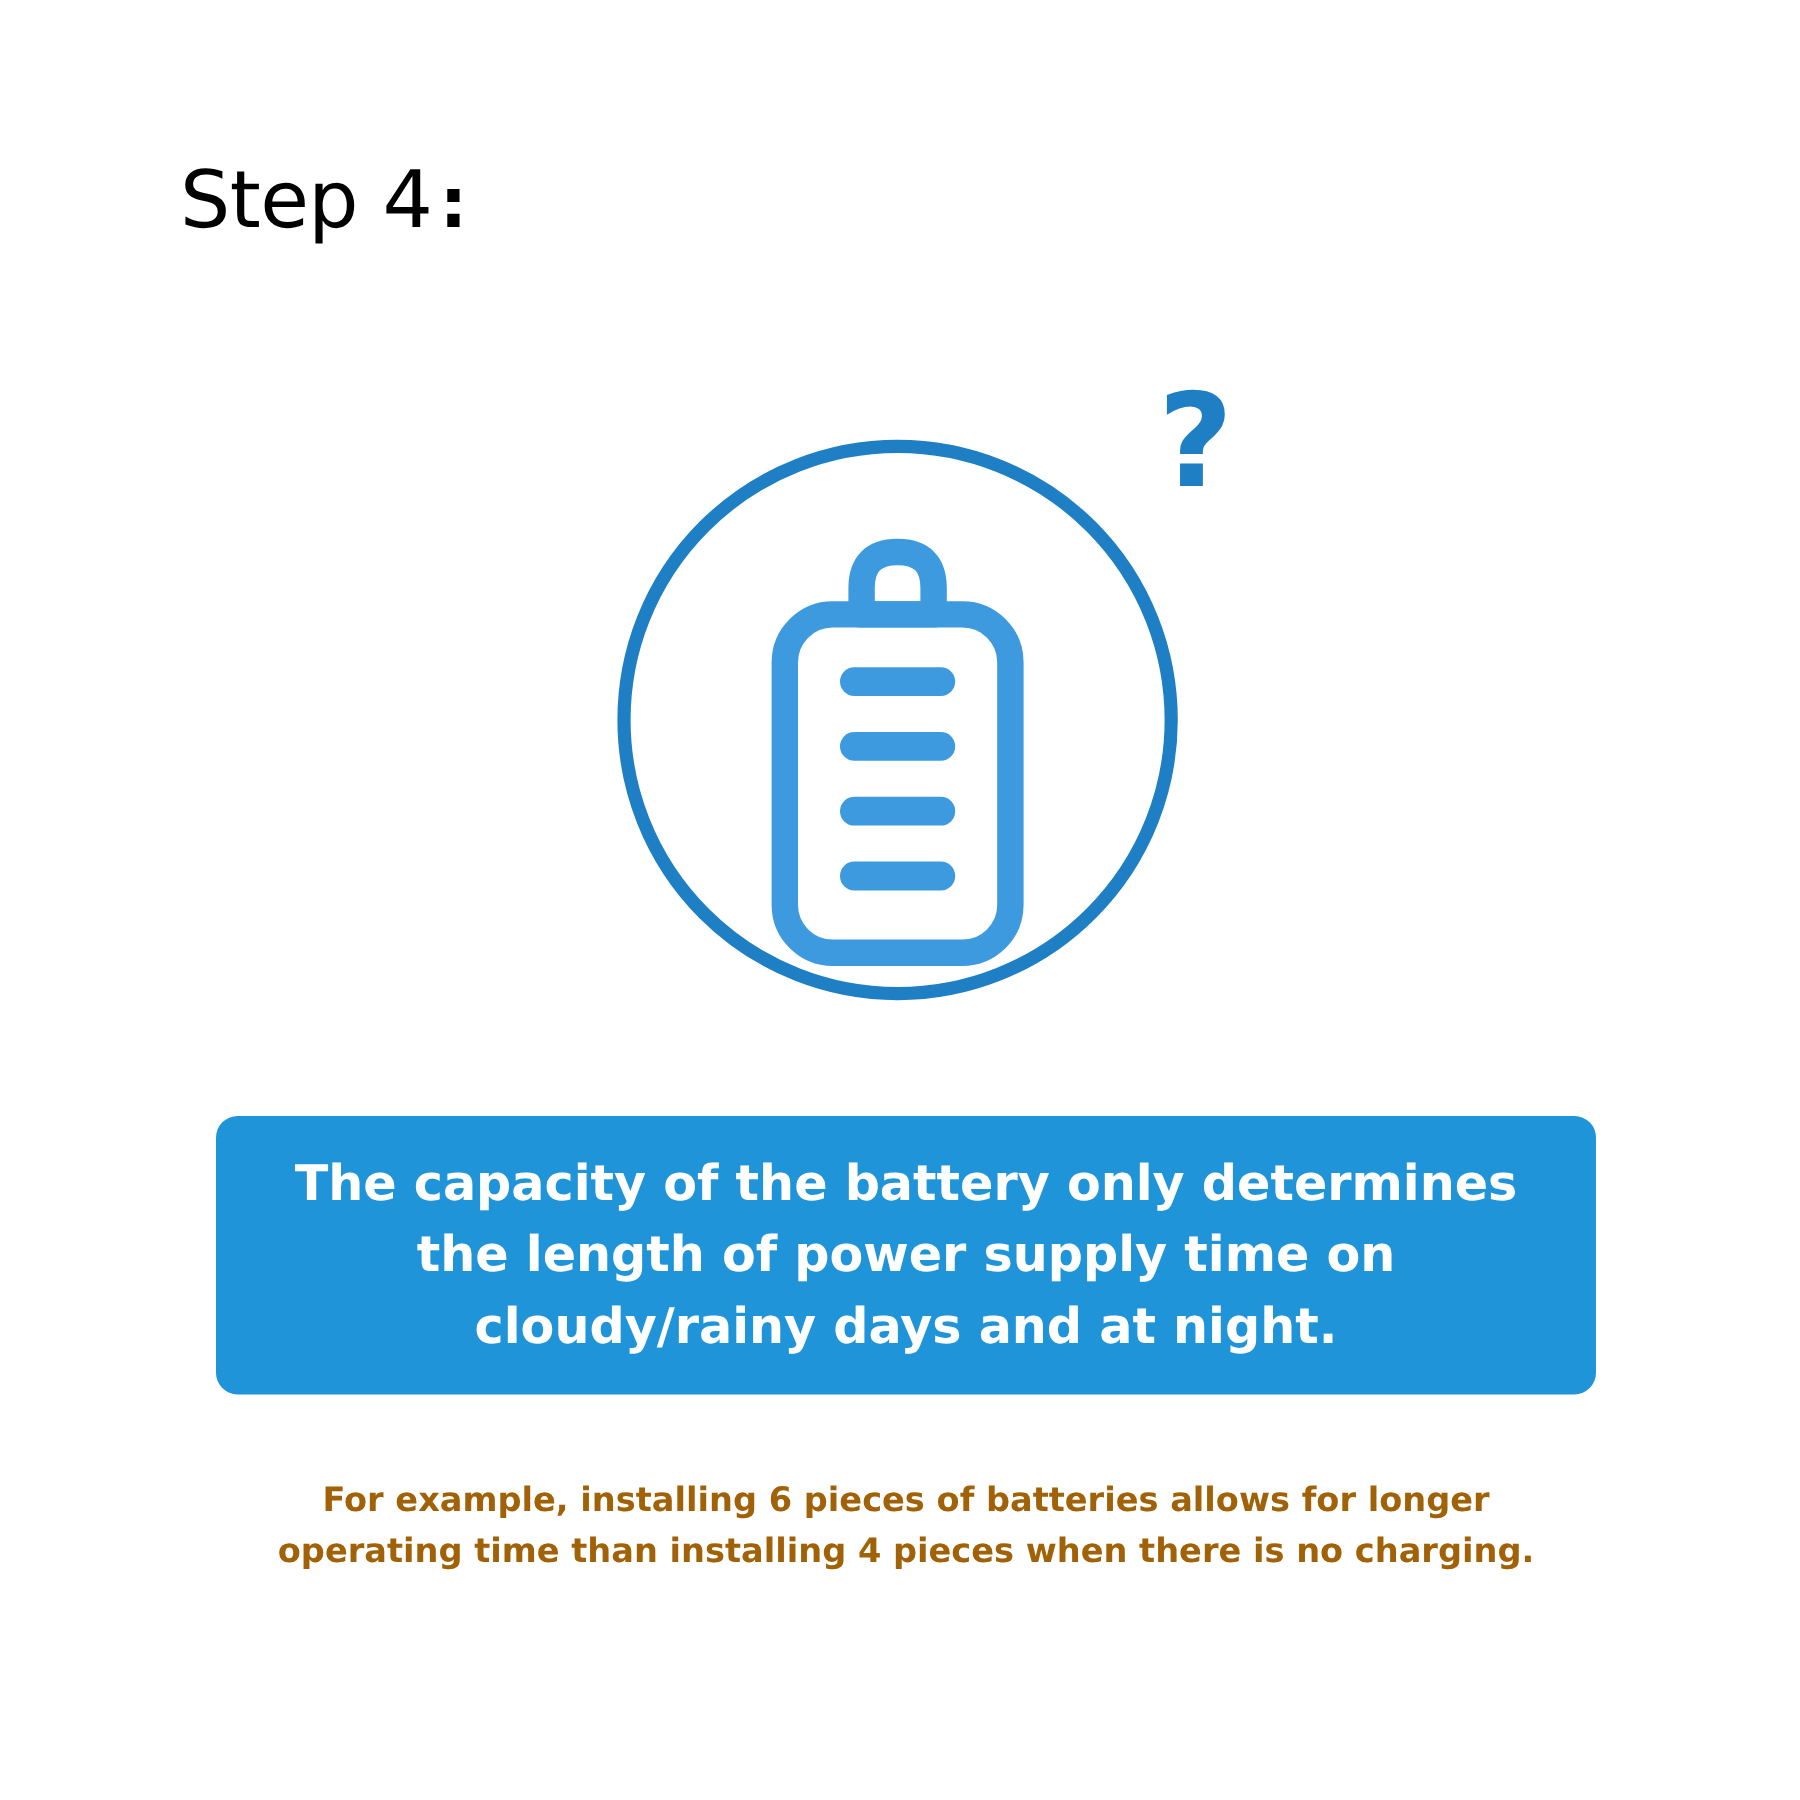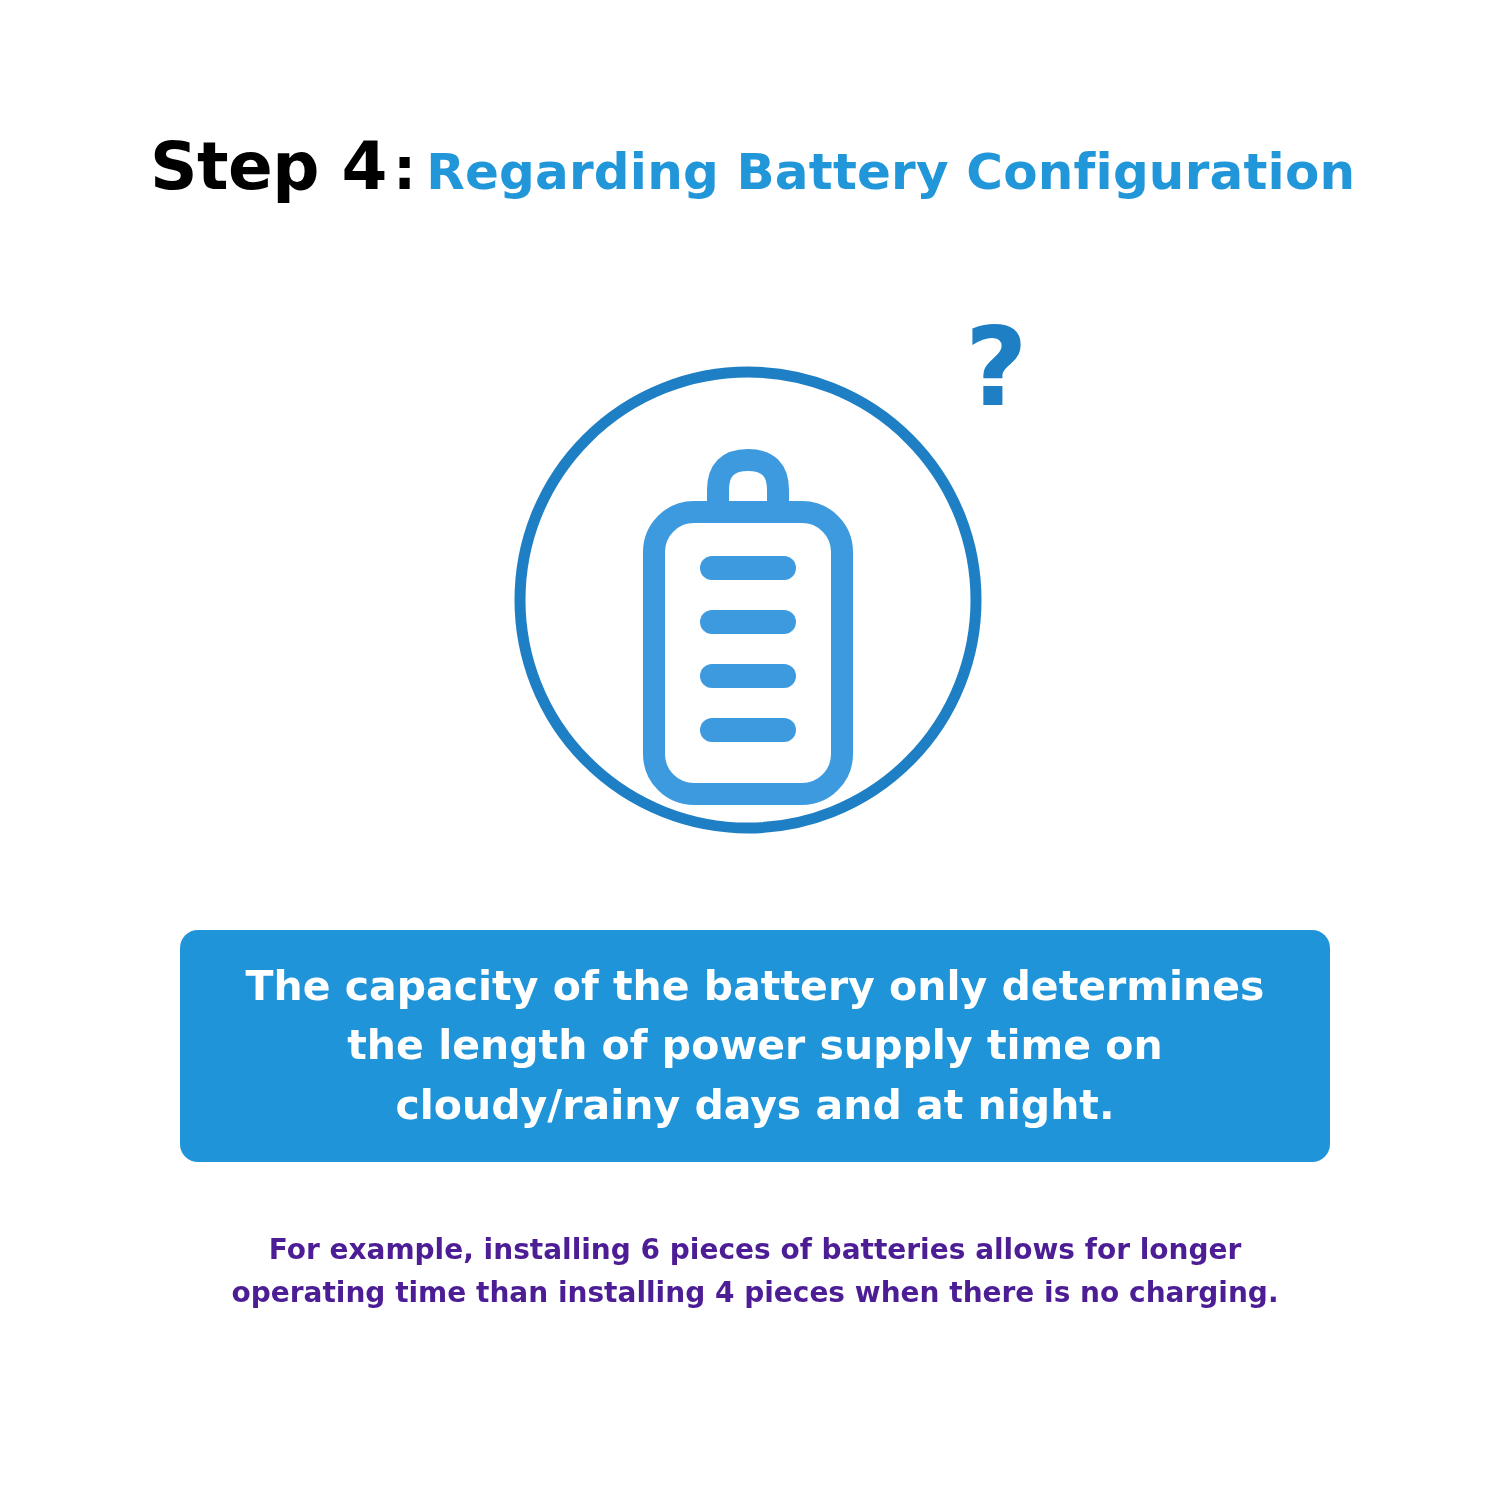--- a/index.html
+++ b/index.html
@@ -26,21 +26,21 @@
   .header {
     position: absolute;
     left: 150px;
     top: 128px;
     display: flex;
     align-items: baseline;
     white-space: nowrap;
   }
   .header-step {
     font-size: 66px;
-    font-weight: 700;
+    font-weight: 400;
     color: #000000;
     letter-spacing: -0.5px;
     font-family: "DejaVu Sans", sans-serif;
     text-align: right;
   }
   .header-colon {
     font-size: 58px;
     font-weight: 700;
     color: #000000;
     margin: 0 10px 0 6px;
@@ -89,36 +89,35 @@
     font-family: "DejaVu Sans", sans-serif;
   }
 
   
   .footnote {
     position: absolute;
     left: 200px;
     top: 1228px;
     width: 1110px;
     text-align: center;
-    color: #4c1d95;
+    color: #a16207;
     font-size: 28px;
     font-weight: 700;
     line-height: 1.55;
     font-family: "DejaVu Sans", sans-serif;
   }
 </style>
 </head>
 <body>
 
 <div class="page">
 
   <div class="header">
     <span class="header-step">Step 4</span>
     <span class="header-colon">:</span>
-    <span class="header-sub">Regarding Battery Configuration</span>
   </div>
 
   <div class="illustration">
     <svg width="1500" height="580" viewBox="0 0 1500 580" xmlns="http://www.w3.org/2000/svg">
 
       <g>
         <circle cx="748" cy="300" r="228" fill="none" stroke="#1f7fc4" stroke-width="11"></circle>
       </g>
 
       <g fill="none" stroke="#3d9ade" stroke-width="22" stroke-linecap="round" stroke-linejoin="round">

